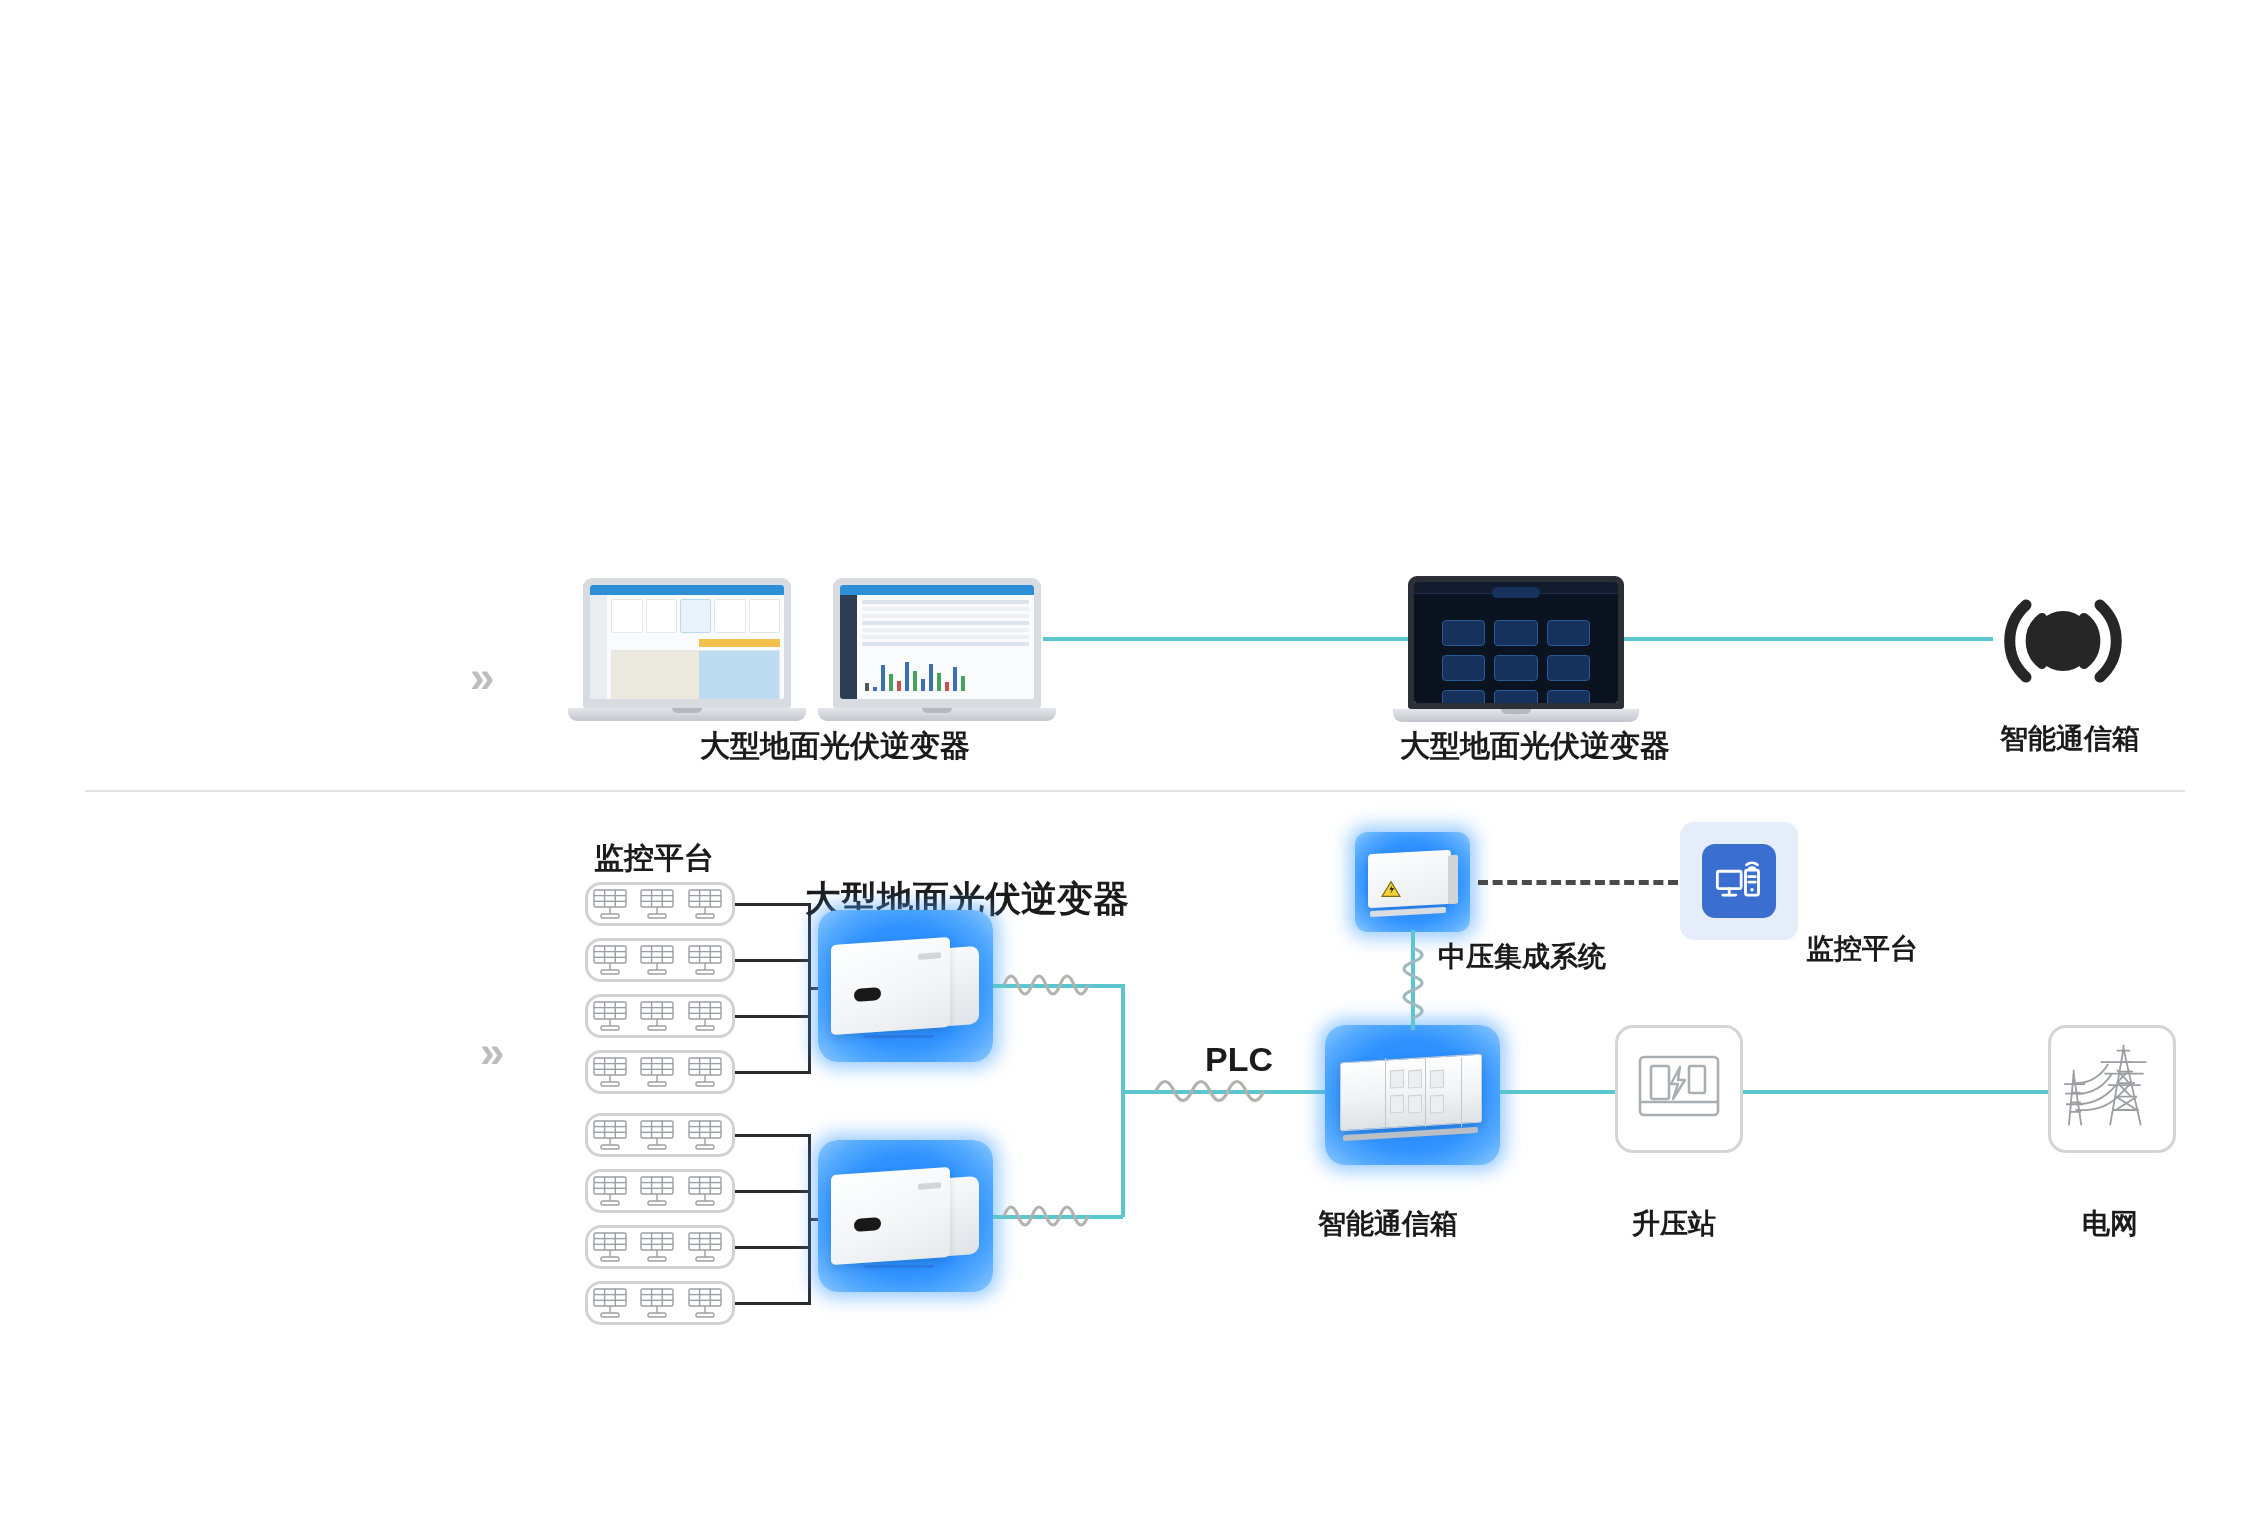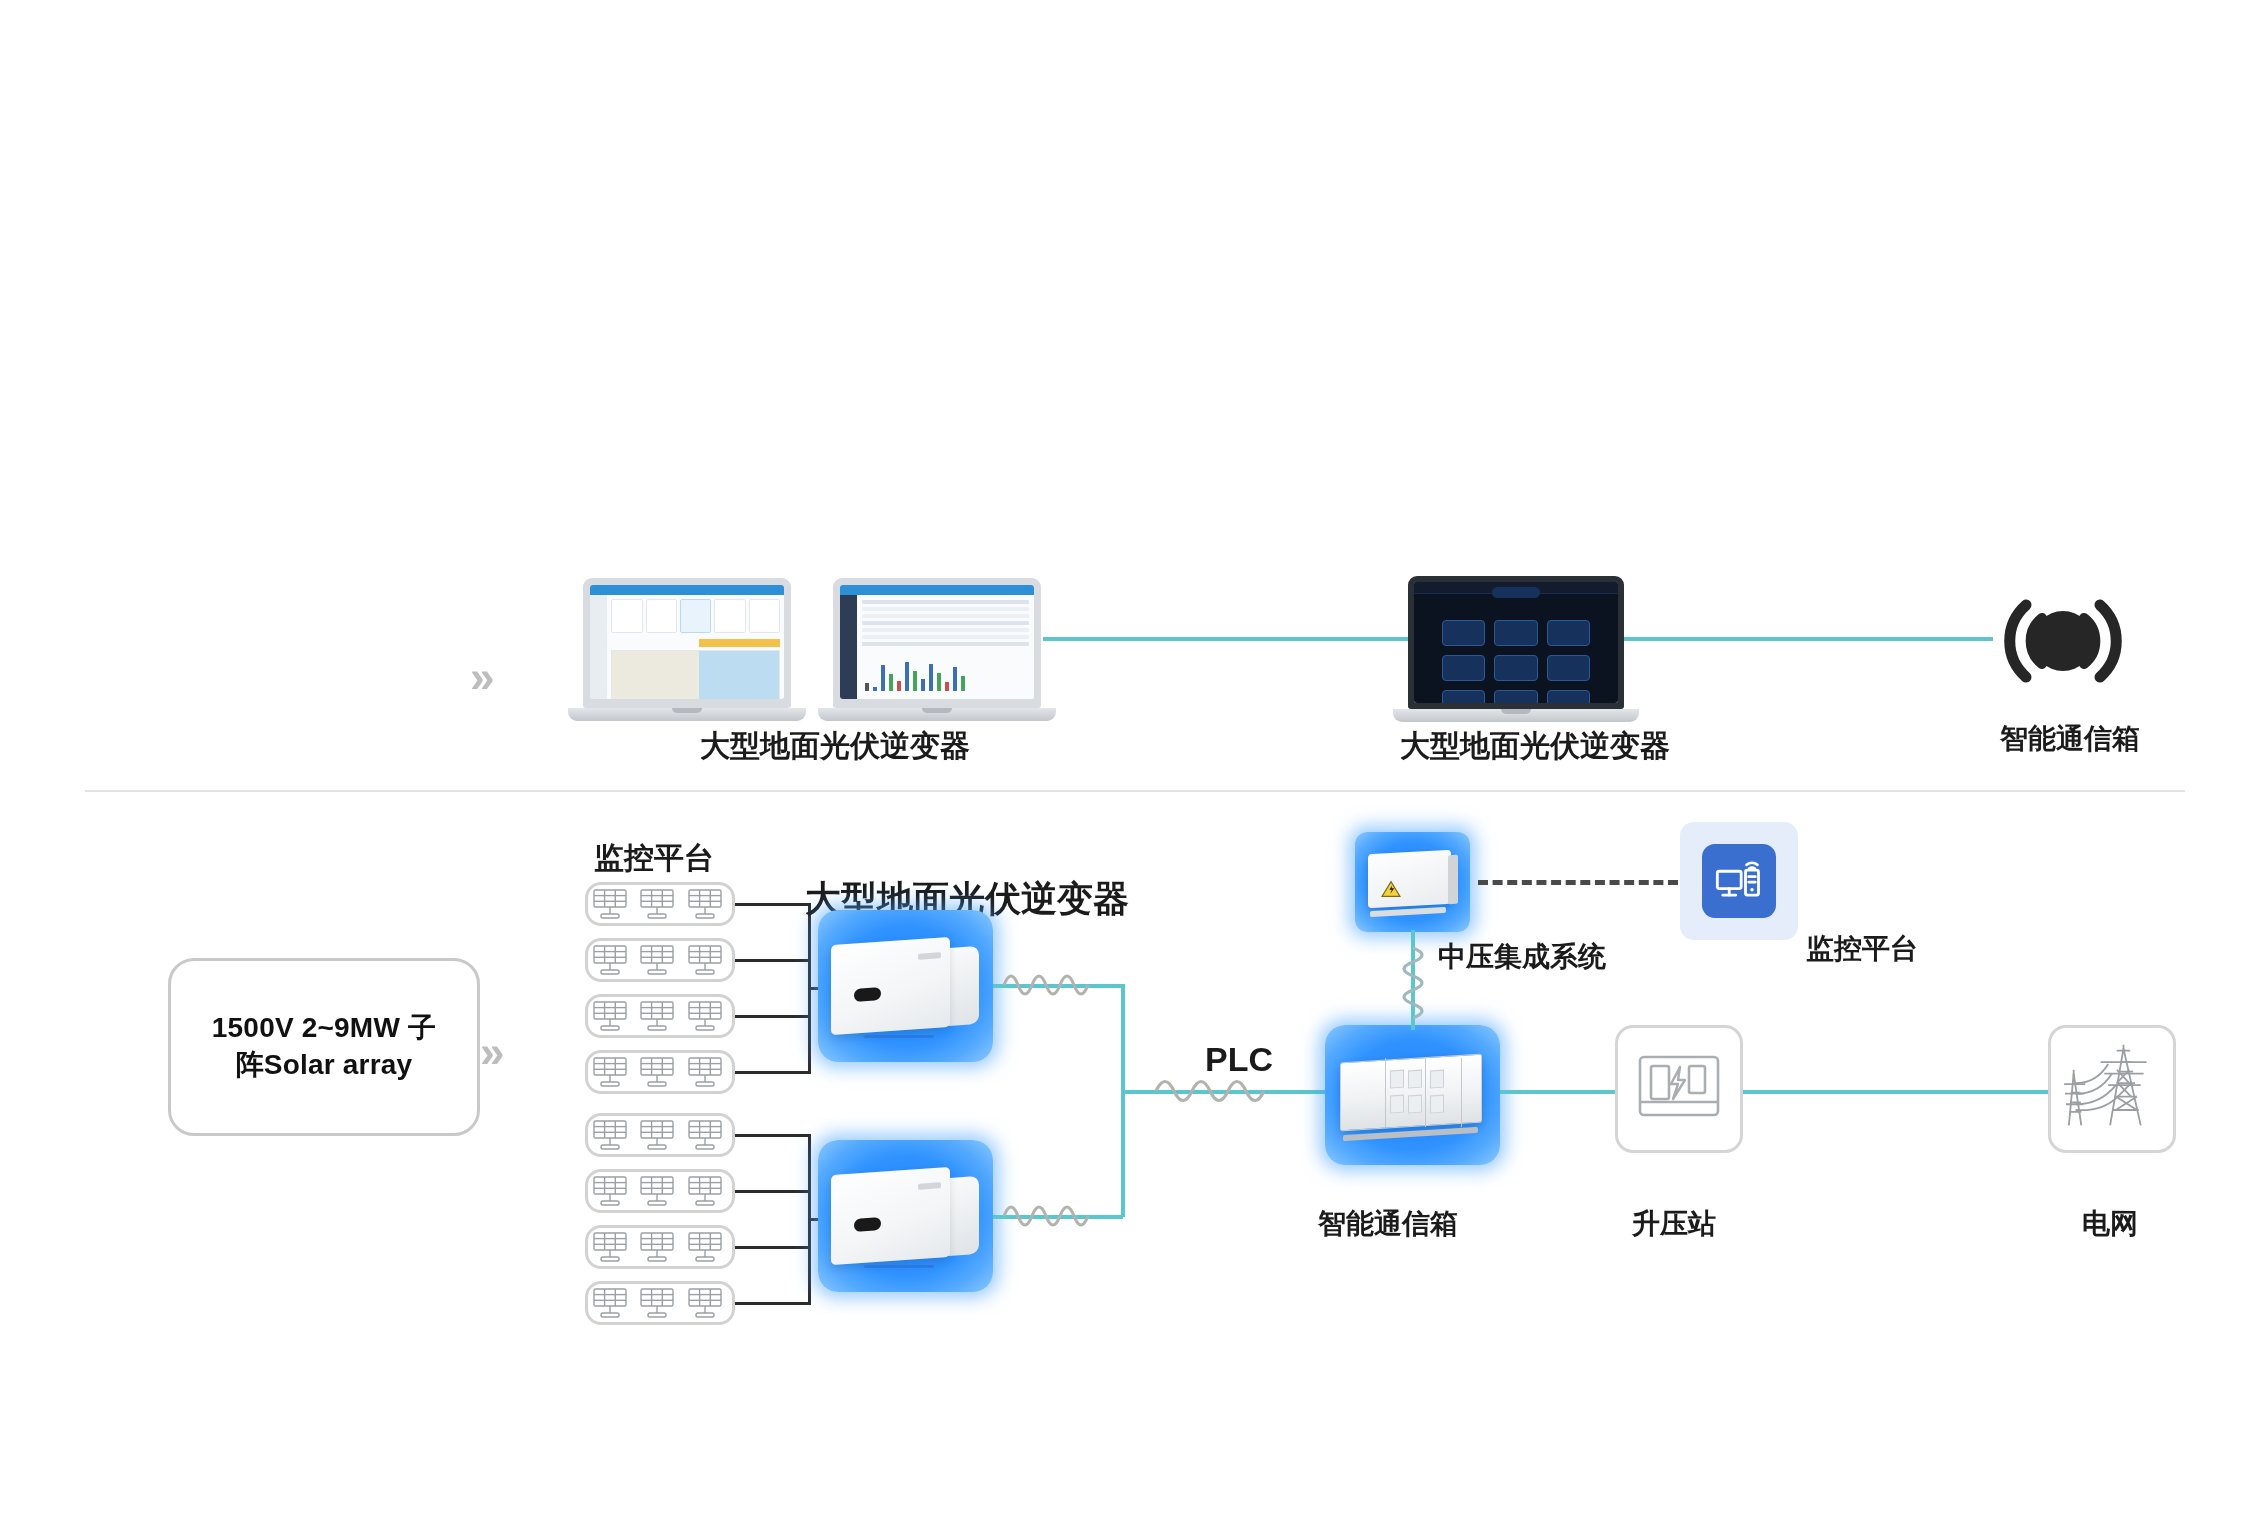--- a/index.html
+++ b/index.html
@@ -351,26 +351,20 @@
     <svg viewBox="0 0 140 110" width="140" height="110" aria-hidden="true">
       <circle cx="70" cy="55" r="30" fill="#262626"></circle>
       <path d="M33 19 A 48 48 0 0 0 33 91" stroke="#262626" stroke-width="11" fill="none" stroke-linecap="round"></path>
       <path d="M107 19 A 48 48 0 0 1 107 91" stroke="#262626" stroke-width="11" fill="none" stroke-linecap="round"></path>
       <path d="M49 32 A 29 29 0 0 0 49 78" stroke="#262626" stroke-width="10" fill="none" stroke-linecap="round"></path>
       <path d="M91 32 A 29 29 0 0 1 91 78" stroke="#262626" stroke-width="10" fill="none" stroke-linecap="round"></path>
     </svg>
   </div>
   <div class="caption" style="left:2000px; top:720px; font-size:28px;">智能通信箱</div>
 
-  <div class="legend-box" style="left:168px; top:958px; width:312px; height:178px;">
-    <div class="txt" style="font-size:28px;">
-      <div>1500V 2~9MW 子</div>
-      <div>阵Solar array</div>
-    </div>
-  </div>
   <div class="chev" style="left:480px; top:1030px;">»</div>
 
   <div class="caption" style="left:594px; top:838px; font-size:30px;">监控平台</div>
 
   <div class="pv-row" style="left:585px; top:882px; width:150px; height:44px;">
     <span class="pv">
         <svg viewBox="0 0 40 34" width="40" height="34">
           <g fill="none" stroke="#9aa0a6" stroke-width="1.4">
             <rect x="4" y="3" width="32" height="17" rx="1.5"></rect>
             <line x1="4" y1="8.6" x2="36" y2="8.6"></line>

